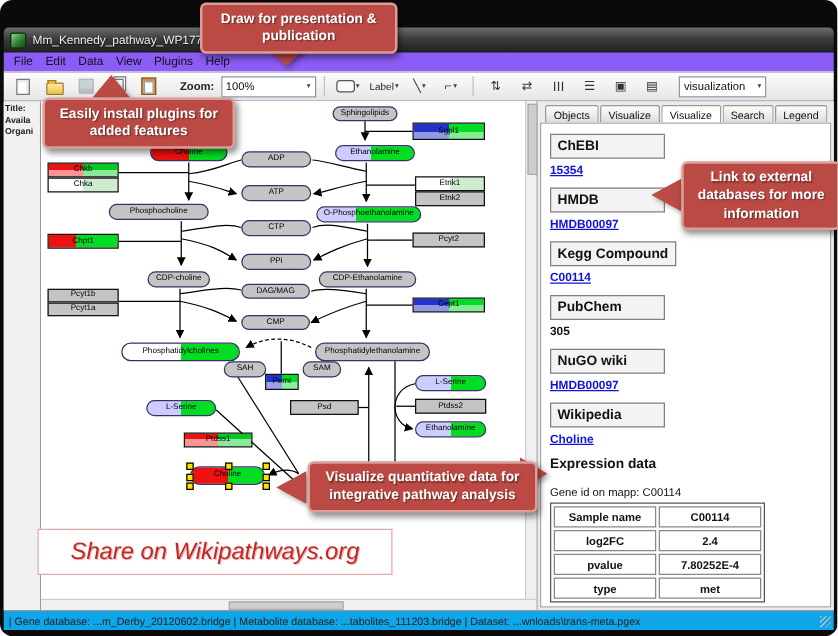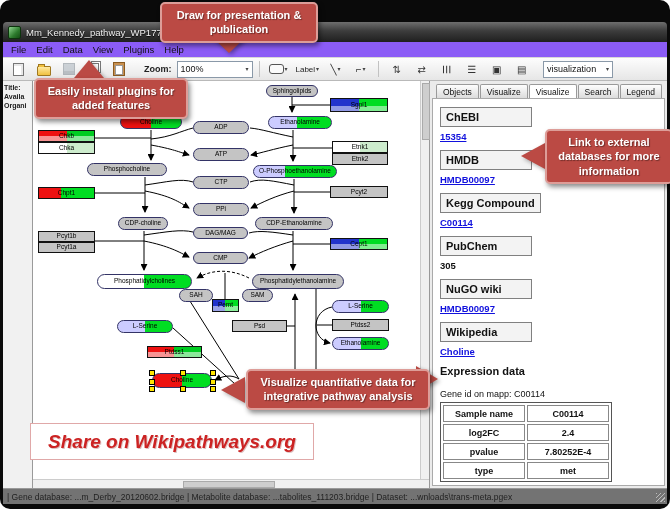--- a/index.html
+++ b/index.html
@@ -56,31 +56,31 @@
   .panel-content{flex:1;background:#fff;border:1px solid #aaa;margin:0 2px 2px;padding:8px 7px;overflow:hidden;position:relative;}
   .bp-section{margin-bottom:8px;}
   .bp-header{display:inline-block;min-width:92px;border:1px solid #808080;background:#f3f3f3;font-weight:bold;font-size:11px;padding:3px 5px;box-sizing:border-box;color:#111;}
   .bp-link{margin-top:4px;font-size:9.5px;font-weight:bold;color:var(--link_blue);text-decoration:underline;cursor:pointer;}
   .bp-text{margin-top:4px;font-size:9.5px;font-weight:bold;color:#111;}
   .exp-title{font-weight:bold;font-size:11px;color:#111;margin:4px 0 12px;}
   .gene-id{font-weight:normal;font-size:9px;color:#111;margin-bottom:3px;}
   .exp-table{border-collapse:separate;border-spacing:2px;border:1px solid #555;background:#fff;}
   .exp-table td{border:1px solid #888;font-size:9px;font-weight:bold;text-align:center;padding:1px 6px;min-width:68px;height:13px;color:#111;}
   
-  .statusbar{height:15px;background:#737373;border-top:1px solid #999;display:flex;align-items:center;padding:0 4px;position:relative;}
+  .statusbar{height:15px;background:#0ea5e9;border-top:1px solid #999;display:flex;align-items:center;padding:0 4px;position:relative;}
   .status-text{font-size:8.5px;color:#222;white-space:nowrap;}
   .grip{position:absolute;right:2px;bottom:2px;width:9px;height:9px;background:repeating-linear-gradient(135deg,#bbb 0 1px,transparent 1px 3px);}
   
   .callout{position:absolute;background:var(--callout_bg);border:2px solid var(--callout_border);border-radius:5px;color:#fff;font-weight:bold;text-align:center;font-size:11px;line-height:1.3;padding:4px 6px;z-index:60;box-shadow:2px 3px 5px rgba(0,0,0,.45);text-shadow:1px 1px 1px rgba(0,0,0,.4);}
   .arr{position:absolute;width:0;height:0;border:solid transparent;z-index:59;filter:drop-shadow(2px 2px 2px rgba(0,0,0,.35));}
   .arr.up{border-width:0 15px 18px;border-bottom-color:var(--callout_bg);}
   .arr.down{border-width:16px 17px 0;border-top-color:var(--callout_bg);}
   .arr.left{border-width:13px 24px 13px 0;border-right-color:var(--callout_bg);}
   .arr.right{border-width:13px 0 13px 22px;border-left-color:var(--callout_bg);}
-  .share{position:absolute;left:30px;top:423px;width:282px;height:35px;border:1px solid #e0a8a8;background:#fff;display:flex;align-items:center;justify-content:center;font-style:italic;font-weight:bold;font-size:19px;color:var(--share_red);z-index:55;text-shadow:1px 1px 0 rgba(120,0,0,.25);}
+  .share{position:absolute;left:30px;top:423px;width:282px;height:35px;border:1px solid #e0a8a8;background:#fff;display:flex;align-items:center;justify-content:center;font-style:italic;font-weight:normal;font-size:19px;color:var(--share_red);z-index:55;text-shadow:1px 1px 0 rgba(120,0,0,.25);}
 </style>
 </head>
 <body>
 
 <div class="screen">
   <div class="win">
     <div class="titlebar">
       <span class="app-icon"></span>
       <span class="title-text">Mm_Kennedy_pathway_WP1771_45176.gp</span>
     </div>

